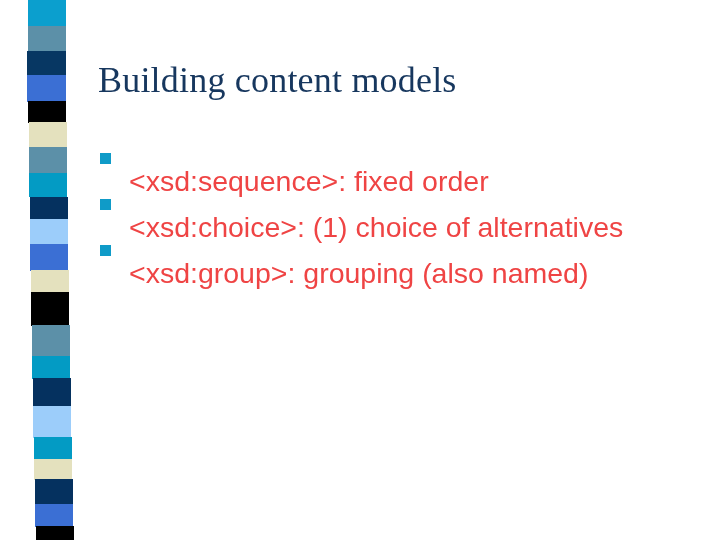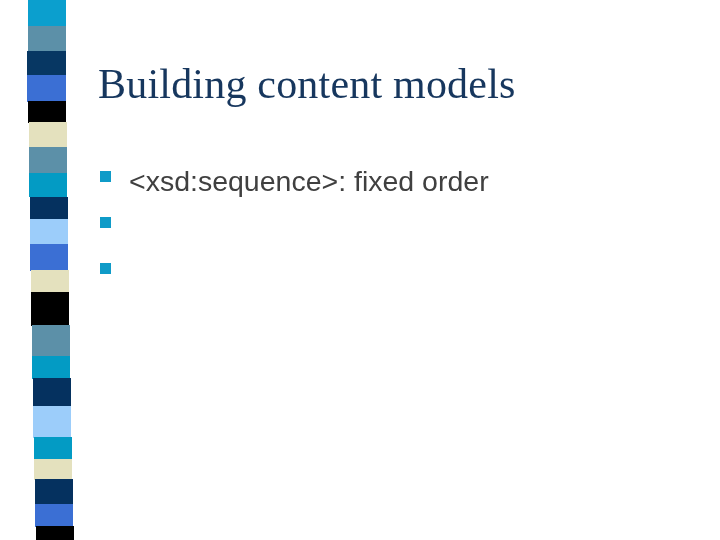--- a/index.html
+++ b/index.html
@@ -31,43 +31,43 @@
   }
 
   
   #slide-title {
     position: absolute;
     left: 98px;
     top: 52px;
     width: 600px;
     color: #17375E;
     font-family: "Liberation Serif", serif;
-    font-size: 42px;
+    font-size: 36px;
     font-weight: normal;
     letter-spacing: 0.2px;
     line-height: 1.15;
     white-space: nowrap;
     margin-top: 8px;
   }
 
   
   #bullet-list {
     position: absolute;
     left: 100px;
     top: 158px;
     width: 610px;
     margin: 0;
     padding: 0;
     list-style: none;
   }
   .bullet-item {
     display: flex;
-    align-items: center;
+    align-items: flex-start;
     height: 46px;
-    color: #404040;
+    color: #ef4444;
     font-family: "Liberation Sans", sans-serif;
     font-size: 28.5px;
     line-height: 46px;
     white-space: nowrap;
   }
   .bullet-marker {
     flex: 0 0 auto;
     width: 11px;
     height: 11px;
     margin-right: 18px;
@@ -111,19 +111,21 @@
 
   <h1 id="slide-title">Building content models</h1>
 
   <ul id="bullet-list">
       <li class="bullet-item">
         <span class="bullet-marker" style="background: rgb(15, 155, 200);"></span>
         <span class="bullet-text">&lt;xsd:sequence&gt;: fixed order</span>
       </li>
       <li class="bullet-item">
         <span class="bullet-marker" style="background: rgb(15, 155, 200);"></span>
+        <span class="bullet-text">&lt;xsd:choice&gt;: (1) choice of alternatives</span>
       </li>
       <li class="bullet-item">
         <span class="bullet-marker" style="background: rgb(15, 155, 200);"></span>
+        <span class="bullet-text">&lt;xsd:group&gt;: grouping (also named)</span>
       </li>
     </ul>
 
 </div>
 
 </body></html>

